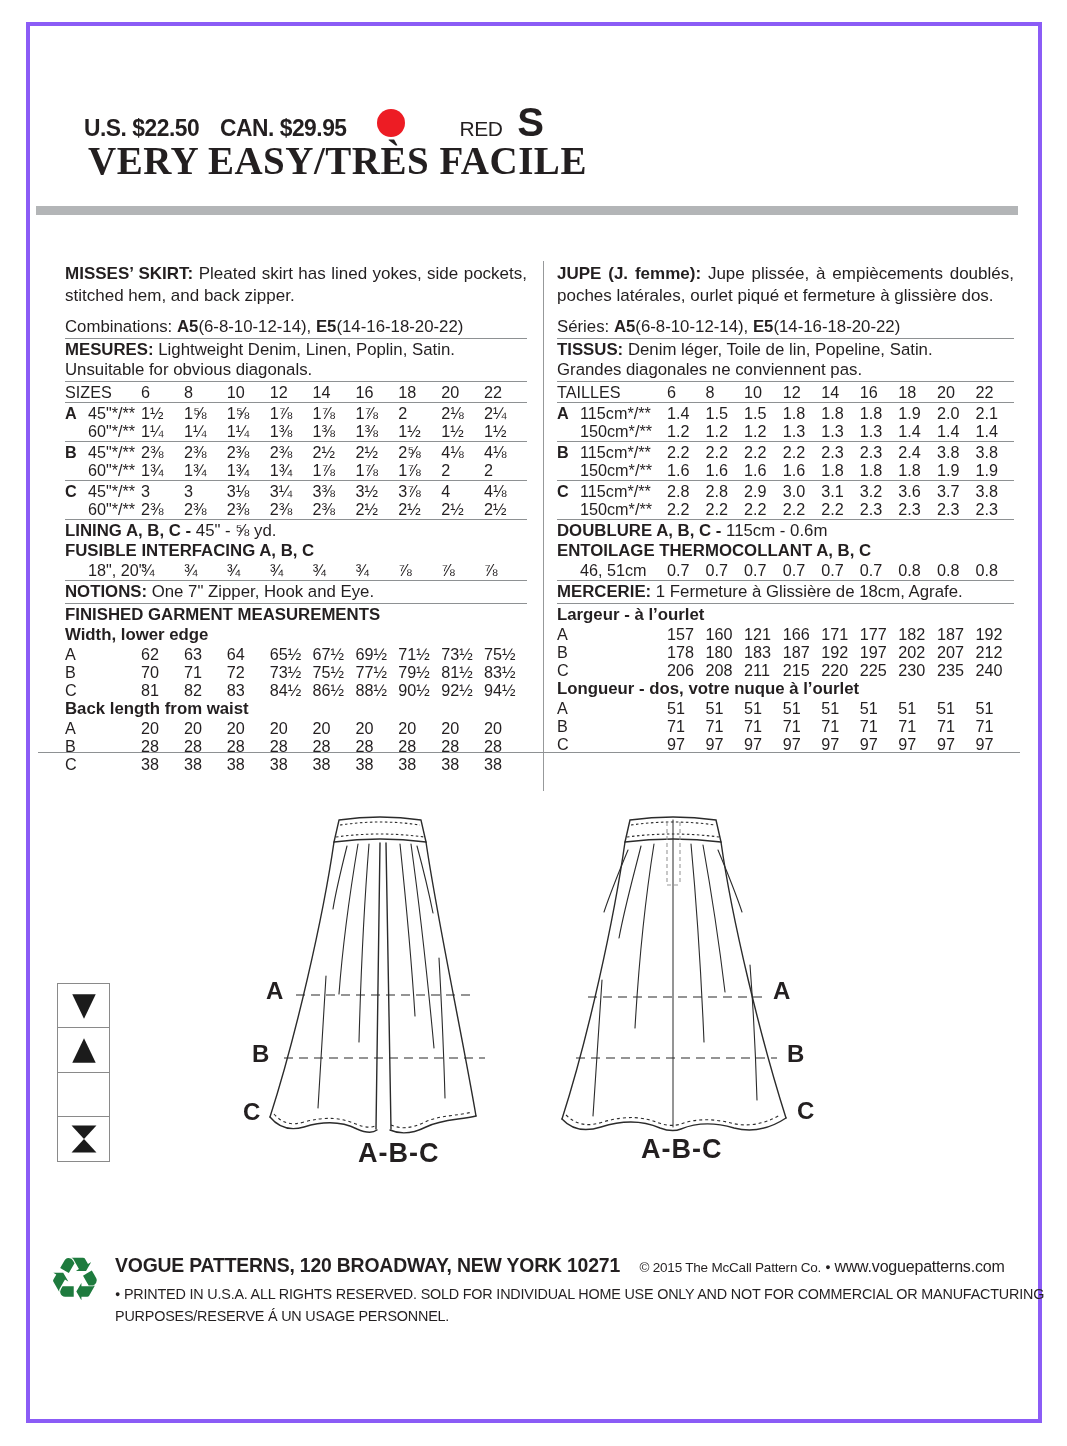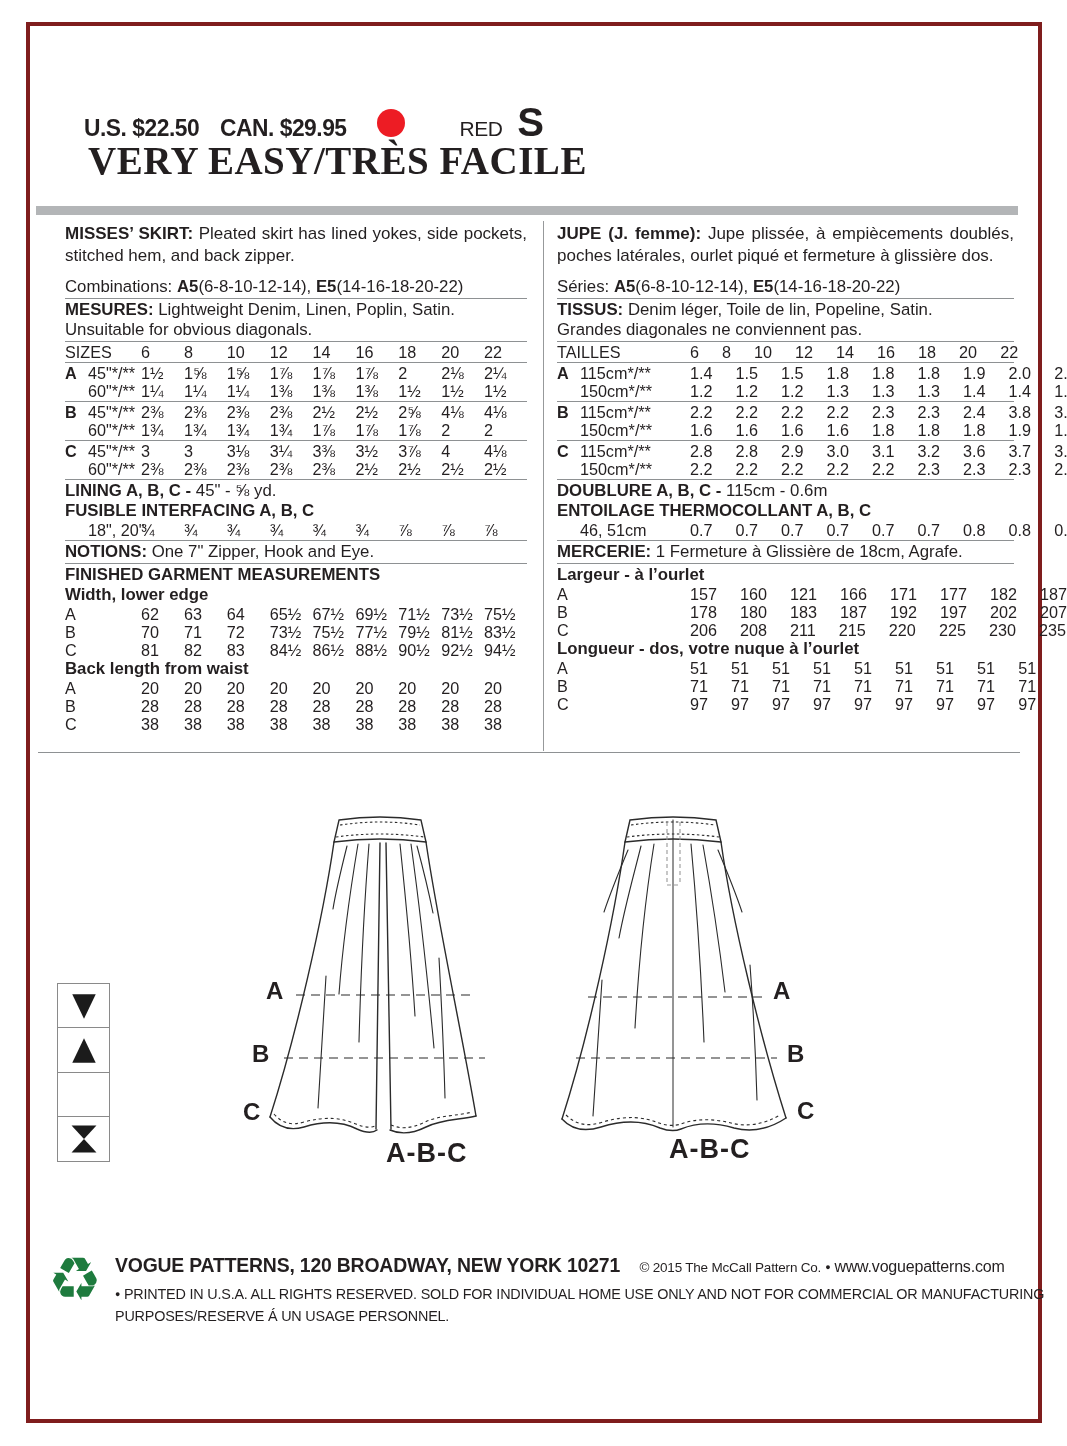--- a/index.html
+++ b/index.html
@@ -3,53 +3,53 @@
 <meta charset="utf-8">
 <style>
   html,body{margin:0;padding:0;}
   body{
     width:1067px;height:1446px;background:#ffffff;position:relative;
     font-family:"Liberation Sans",sans-serif;color:#231f20;
     -webkit-font-smoothing:antialiased;
   }
   .frame{
     position:absolute;left:26px;top:22px;width:1008px;height:1393px;
-    border:4px solid #7f1d1d;background:#fff;
+    border:4px solid #8b5cf6;background:#fff;
   }
   
   .price-line{position:absolute;left:54px;top:74px;display:flex;align-items:baseline;gap:15px;}
   .price{font-weight:bold;font-size:24px;letter-spacing:-0.5px;transform:scaleX(.95);transform-origin:left;white-space:nowrap;}
   .dot{width:28px;height:28px;border-radius:50%;background:#ed1c24;align-self:center;margin-left:8px;}
   .colorname{font-weight:normal;font-size:21px;letter-spacing:-0.5px;padding-left:40px;}
   .sizeletter{font-weight:bold;font-size:40px;letter-spacing:-1px;}
   .title-row{position:absolute;left:58px;top:112px;display:flex;align-items:baseline;gap:66px;white-space:nowrap;}
   .pattern-no{font-family:"Liberation Serif",serif;font-size:66px;letter-spacing:1px;}
   .tagline{font-family:"Liberation Serif",serif;font-weight:bold;font-size:39px;letter-spacing:.5px;}
   .gray-bar{position:absolute;left:6px;top:180px;width:982px;height:9px;background:#b3b5b7;}
   
   .columns{position:absolute;left:8px;top:195px;width:982px;display:grid;grid-template-columns:505px 477px;}
-  .col{min-height:530px;}
+  .col{min-height:530px;margin-top:40px;}
   .col-en{padding:0 16px 0 27px;}
   .col-fr{border-left:1px solid #97999b;padding:0 6px 0 13px;}
   .p.desc{margin:2px 0 10px;font-size:17px;line-height:22px;text-align:justify;}
   .ln{font-size:16.8px;line-height:20px;white-space:nowrap;}
   .hb{font-weight:bold;}
   .b{font-weight:bold;}
   .hr{border-top:1px solid #8e9193;margin:1px 0;height:0;}
   .trow{display:grid;font-size:16.2px;line-height:18px;white-space:nowrap;}
   .col-en .trow{grid-template-columns:76px repeat(9,1fr);}
-  .col-fr .trow{grid-template-columns:110px repeat(9,1fr);gap:23px;}
+  .col-fr .trow{grid-template-columns:110px repeat(9,1fr);}
   .tlab .pre{display:inline-block;min-width:23px;}
   .bottom-rule{position:absolute;left:8px;top:726px;width:982px;border-top:1px solid #8e9193;}
   
   .view-svg{position:absolute;width:300px;height:390px;}
   .front-view{left:200px;top:764px;}
   .back-view{left:510px;top:764px;}
   .view-label{position:absolute;font-weight:bold;font-size:24px;}
-  .view-caption{position:absolute;font-weight:bold;font-size:27px;letter-spacing:1px;margin-left:28px;}
+  .view-caption{position:absolute;font-weight:bold;font-size:27px;letter-spacing:1px;}
   
   .cut-symbols{position:absolute;left:27px;top:958px;}
   .sym-cell{width:51px;height:44px;border:1.5px solid #8a8a8a;margin-top:-1.5px;display:flex;align-items:center;justify-content:center;background:#fff;}
   
   .footer{position:absolute;left:18px;top:1222px;display:flex;gap:13px;align-items:flex-start;}
   .recycle{font-size:60px;line-height:64px;color:#1e7b3e;}
   .f-lines{padding-top:6px;letter-spacing:-0.2px;}
   .f1{display:flex;align-items:baseline;gap:4px;white-space:nowrap;}
   .f-address{font-weight:bold;font-size:20px;transform:scaleX(.97);transform-origin:left;}
   .f-copy{font-size:13.5px;}

